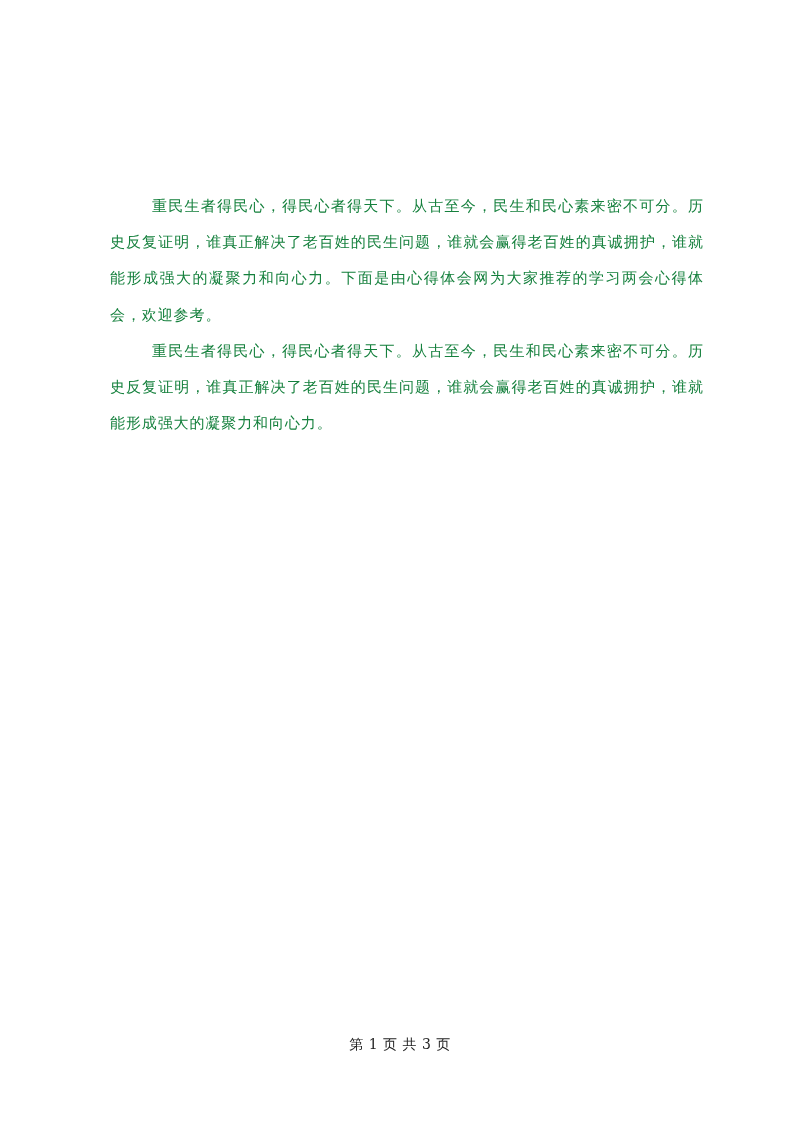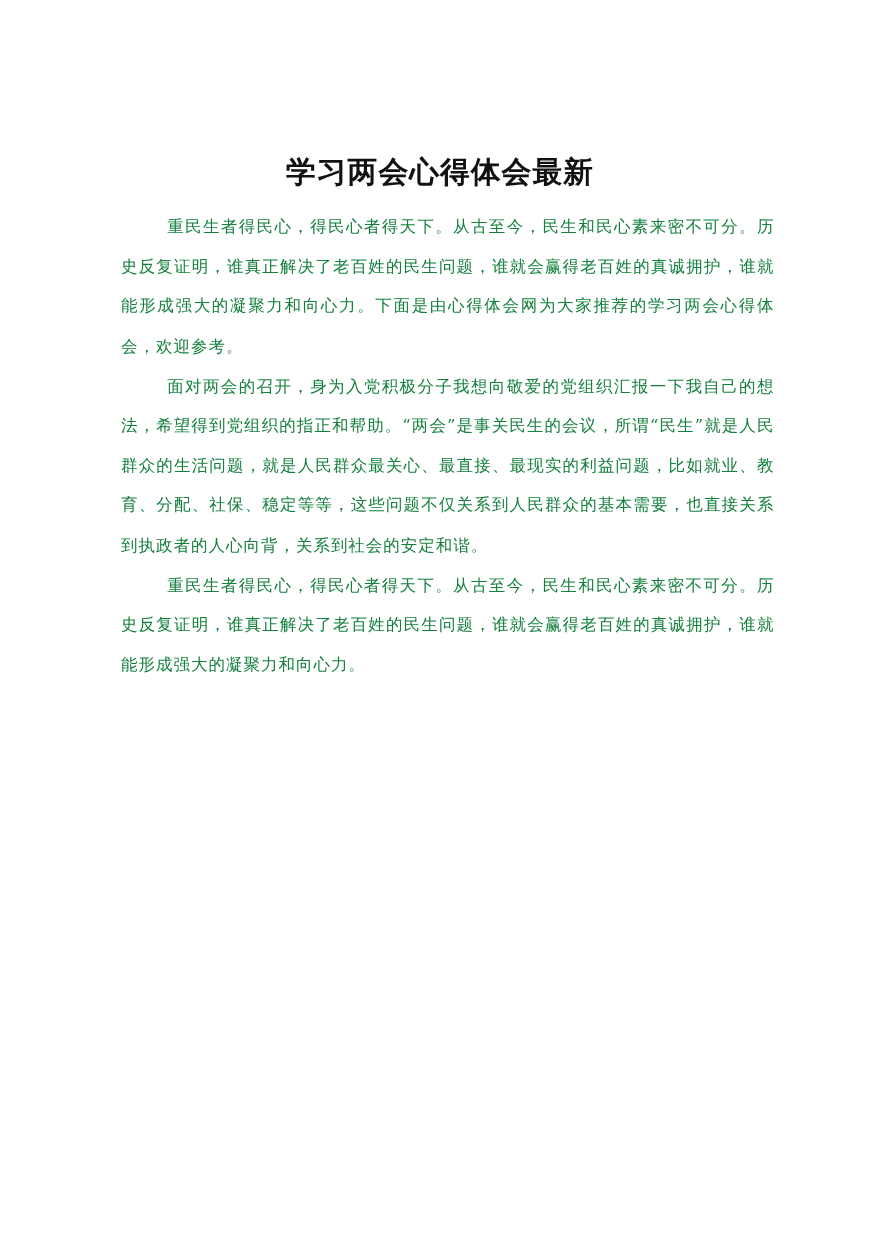--- a/index.html
+++ b/index.html
@@ -59,21 +59,20 @@
       text-align: center;
       font-size: 14px;
       color: #222222;
       letter-spacing: 0.5px;
     }
   </style>
 </head>
 <body>
 
 <div class="page">
-  <h1 class="doc-title">学习两会心得体会最新</h1>
 
   <div class="body-text">
     <p class="para">重民生者得民心，得民心者得天下。从古至今，民生和民心素来密不可分。历史反复证明，谁真正解决了老百姓的民生问题，谁就会赢得老百姓的真诚拥护，谁就能形成强大的凝聚力和向心力。下面是由心得体会网为大家推荐的学习两会心得体会，欢迎参考。</p>
-    <p class="para">面对两会的召开，身为入党积极分子我想向敬爱的党组织汇报一下我自己的想法，希望得到党组织的指正和帮助。“两会”是事关民生的会议，所谓“民生”就是人民群众的生活问题，就是人民群众最关心、最直接、最现实的利益问题，比如就业、教育、分配、社保、稳定等等，这些问题不仅关系到人民群众的基本需要，也直接关系到执政者的人心向背，关系到社会的安定和谐。</p>
     <p class="para">重民生者得民心，得民心者得天下。从古至今，民生和民心素来密不可分。历史反复证明，谁真正解决了老百姓的民生问题，谁就会赢得老百姓的真诚拥护，谁就能形成强大的凝聚力和向心力。</p>
   </div>
 
+  <div class="footer">第 1 页  共 3 页</div>
 </div>
 
 </body></html>

